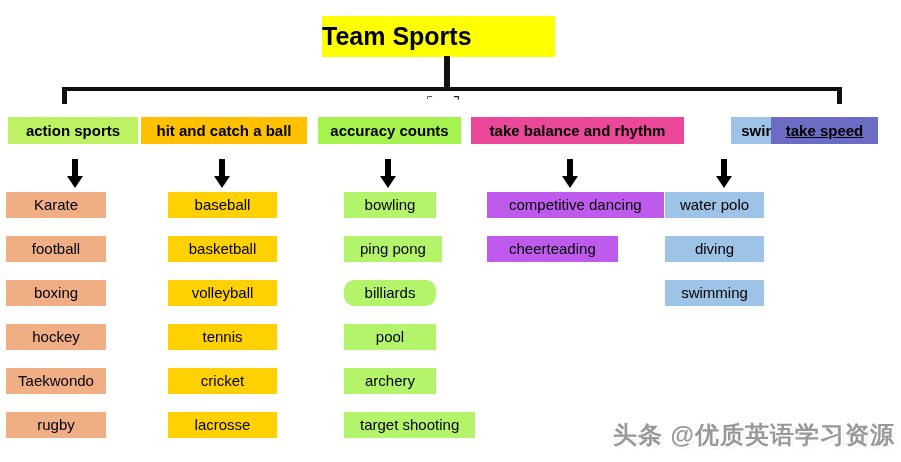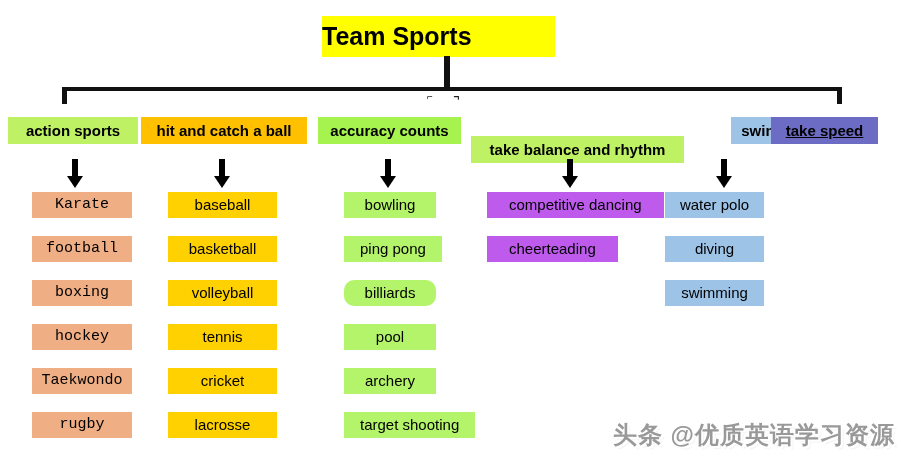--- a/index.html
+++ b/index.html
@@ -40,21 +40,21 @@
     position:absolute;left:0;top:17px;width:0;height:0;
     border-left:8px solid transparent;border-right:8px solid transparent;border-top:12px solid #000;
   }
   .arrow.a0{left:67px;}
   .arrow.a1{left:214px;}
   .arrow.a2{left:380px;}
   .arrow.a3{left:562px;}
   .arrow.a4{left:716px;}
   
   .stack{position:absolute;top:192px;}
-  .stack.s0{left:32px;font-family:Liberation Mono, monospace;}
+  .stack.s0{left:6px;}
   .stack.s1{left:168px;}
   .stack.s2{left:344px;}
   .stack.s3{left:487px;}
   .stack.s4{left:665px;}
   .item{
     display:block;height:26px;line-height:26px;margin-bottom:18px;
     font-size:15px;text-align:center;color:#000;
   }
   .s0 .item{width:100px;}
   .s1 .item{width:109px;}
@@ -77,21 +77,21 @@
 
   <div class="vline"></div>
   <div class="hline"></div>
   <div class="stub left"></div>
   <div class="stub right"></div>
   <span class="tiny-glyphs">⌐ ¬</span>
 
   <div class="hdr c0" style="background-color: #bef264;">action sports</div>
   <div class="hdr c1" style="background-color: rgb(255, 192, 0);">hit and catch a ball</div>
   <div class="hdr c2" style="background-color: rgb(166, 242, 79);">accuracy counts</div>
-  <div class="hdr c3" style="background-color: #bef264; margin-top: 19px;">take balance and rhythm</div>
+  <div class="hdr c3" style="background-color: #ec4899;">take balance and rhythm</div>
   <div class="hdr c4" style="background-color: rgb(157, 195, 230);">swim</div>
   <div class="hdr c5" style="background-color: rgb(108, 108, 196); text-decoration: underline;">take speed</div>
 
   <div class="arrow a0">
       <span class="shaft"></span>
       <span class="head"></span>
     </div>
   <div class="arrow a1">
       <span class="shaft"></span>
       <span class="head"></span>

